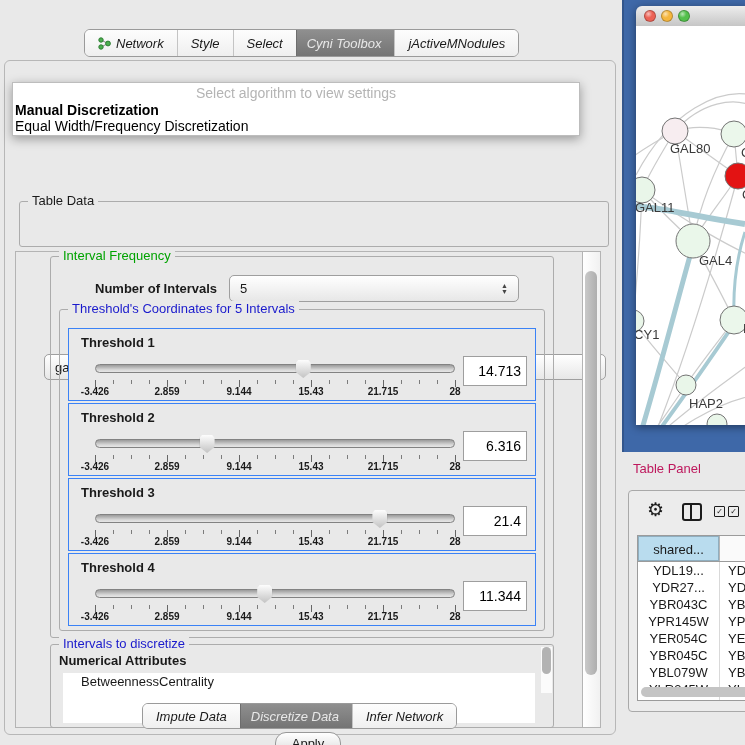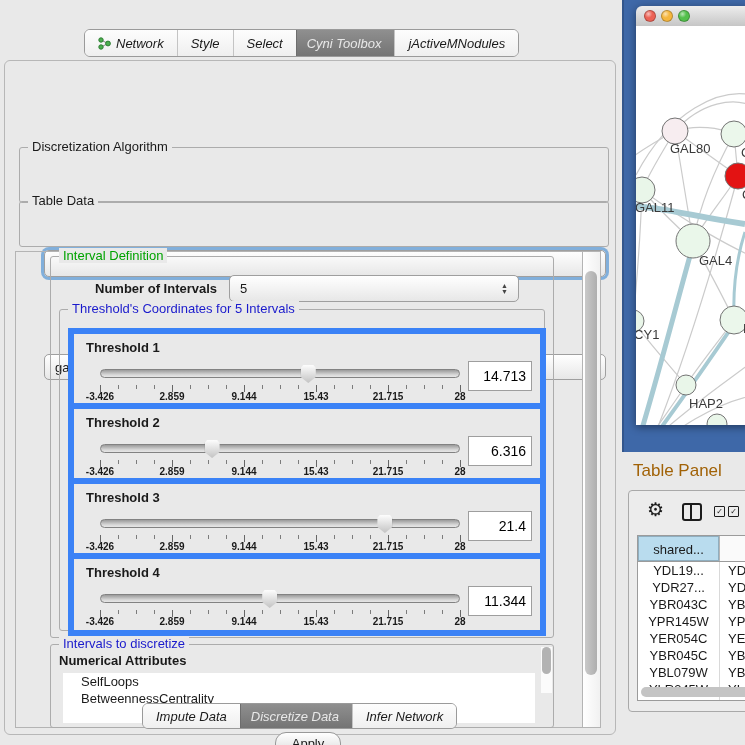--- a/index.html
+++ b/index.html
@@ -34,21 +34,21 @@
   #popup .pitem{font-size:14px;line-height:16px;padding-left:2px;color:#000;}
   #popup .pitem.bold{font-weight:bold;}
   
   #scrollpane{position:absolute;left:10px;top:190px;width:586px;height:477px;border:1px solid #b4b4b4;box-sizing:border-box;}
   #vscroll{position:absolute;right:0;top:0;width:17px;height:475px;border-left:1px solid #b4b4b4;background:linear-gradient(90deg,#ffffff,#f1f1f1);}
   #vscroll .thumb{position:absolute;left:2px;top:19px;width:12px;height:404px;border-radius:6px;background:linear-gradient(90deg,#c9c9c9,#aeaeae);}
   #fsInterval{left:34px;top:4px;width:502px;height:380px;}
   #noiLabel{position:absolute;left:44px;top:24px;font-weight:bold;}
   #noiCombo{left:178px;top:18px;width:290px;height:27px;}
   #fsThresholds{left:8px;top:52px;width:484px;height:320px;}
-  .tbox{position:absolute;left:8px;width:466px;height:71px;border:6px solid #3b82f6;background:#e9e9e9;}
+  .tbox{position:absolute;left:8px;width:466px;height:71px;border:1px solid #3b82f6;background:#e9e9e9;}
   .tbox .tlabel{position:absolute;left:12px;top:6px;font-weight:bold;font-size:13px;}
   .tbox .tvalue{position:absolute;right:8px;top:27px;width:52px;height:28px;border:1px solid #9e9e9e;background:#fff;font-family:"Liberation Sans",sans-serif;font-size:14px;text-align:right;padding:0 5px;box-sizing:content-box;}
   .tbox .slider{position:absolute;left:26px;right:80px;top:30px;height:38px;}
   .slider .track{position:absolute;left:0;right:0;top:5px;height:7px;border:1px solid #828282;border-radius:5px;background:linear-gradient(#9a9a9a,#d9d9d9 70%,#e6e6e6);}
   .slider .thumb{position:absolute;top:1px;width:15px;height:18px;background:linear-gradient(#fdfdfd,#c3c3c3);clip-path:polygon(50% 100%,0% 66%,0% 16%,16% 0%,84% 0%,100% 16%,100% 66%);filter:drop-shadow(0 0 1px #777);}
   .slider .tick{position:absolute;top:21px;width:1px;height:4px;background:#7c7c7c;}
   .slider .tick.major{height:7px;background:#666;}
   .slider .ticklabel{position:absolute;top:27px;transform:translateX(-50%);font-size:10px;font-weight:bold;color:#1a1a1a;white-space:nowrap;}
   #fsAttributes{left:34px;top:392px;width:502px;height:82px;}
   #attrSubtitle{position:absolute;left:8px;top:8px;font-weight:bold;}
@@ -59,21 +59,21 @@
   #applyBtn{position:absolute;left:270px;top:671px;width:64px;height:22px;border:1px solid #999;border-radius:11px;background:linear-gradient(#ffffff,#dadada);text-align:center;line-height:22px;font-size:13px;}
   
   #blueFrame{position:absolute;left:622px;top:0;width:123px;height:452px;background:#3e68a8;border-left:2px solid #33568c;}
   #macWindow{position:absolute;left:636px;top:6px;width:115px;height:419px;border-radius:6px 6px 0 0;box-shadow:0 2px 8px rgba(0,0,0,0.45);}
   #macTitlebar{height:20px;border-radius:6px 6px 0 0;background:linear-gradient(#ededed,#c6c6c6);border-bottom:1px solid #979797;position:relative;}
   .light{position:absolute;top:4px;width:12px;height:12px;border-radius:50%;border:1px solid rgba(0,0,0,0.25);box-sizing:border-box;}
   #netCanvas{position:absolute;left:0;top:20px;width:115px;height:399px;background:#ffffff;overflow:hidden;}
   #netCanvas svg{display:block;}
   
   #tablePanelHeader{position:absolute;left:624px;top:452px;width:121px;height:34px;background:#e9e9e9;}
-  #tablePanelHeader .t{position:absolute;left:9px;top:9px;font-size:17px;color:#a16207;}
+  #tablePanelHeader .t{position:absolute;left:9px;top:9px;font-size:13px;color:#be185d;}
   #tablePanelBox{position:absolute;left:628px;top:490px;width:130px;height:222px;background:#ececec;border:1px solid #a9a9a9;border-radius:4px;box-sizing:border-box;}
   #tpToolbar{position:absolute;left:0;top:0;width:100%;height:42px;}
   .gear{position:absolute;left:18px;top:7px;font-size:19px;color:#1c1c1c;}
   .spliticon{position:absolute;left:53px;top:12px;width:16px;height:14px;border:2px solid #1c1c1c;border-radius:3px;}
   .spliticon:after{content:"";position:absolute;left:6px;top:0;width:2px;height:14px;background:#1c1c1c;}
   .cbicon{position:absolute;top:15px;width:9px;height:9px;border:1.5px solid #1c1c1c;border-radius:1px;font-size:8px;line-height:9px;text-align:center;color:#1c1c1c;}
   #tpTable{position:absolute;left:8px;top:44px;width:150px;height:164px;background:#ffffff;border:1px solid #9b9b9b;overflow:hidden;}
   #tpHead{display:flex;height:25px;border-bottom:1px solid #9b9b9b;background:#fafafa;}
   #tpHead .hc{box-sizing:border-box;height:25px;line-height:25px;text-align:center;font-size:13px;}
   #tpHead .hc.sel{background:#b9dcee;border:1px solid #8faebf;}
@@ -111,38 +111,32 @@
       </div>
       <div class="tab active">
         <span>Cyni Toolbox</span>
       </div>
       <div class="tab">
         <span>jActiveMNodules</span>
       </div>
     </div>
 
   <div class="content-panel">
-    <div id="fsAlgorithm" class="fs">
-      <span class="legend">Discretization Algorithm</span>
-      <div id="comboAlgorithm" class="combo">
-        <span class="stepper">▲<span>▼</span></span>
-      </div>
-    </div>
 
     <div id="fsTableData" class="fs">
       <span class="legend">Table Data</span>
       <div id="comboTableData" class="combo">
         <span>galFiltered.sif default node</span>
         <span class="stepper">▲<span>▼</span></span>
       </div>
     </div>
 
     <div id="scrollpane">
       <div id="fsInterval" class="fs">
-        <span class="legend lg-green">Interval Definition</span>
+        <span class="legend lg-green">Interval Frequency</span>
         <span id="noiLabel">Number of Intervals</span>
         <div id="noiCombo" class="combo">
           <span>5</span>
           <span class="stepper">▲<span>▼</span></span>
         </div>
         <div id="fsThresholds" class="fs">
           <span class="legend lg-blue">Threshold's Coordinates for 5 Intervals</span>
 
         <div class="tbox" style="top: 18px;">
               <div class="tlabel">Threshold 1</div>
@@ -284,36 +278,41 @@
                 <div class="ticklabel" style="left: 100%;">28</div>
               </div>
             </div>
           </div>
       </div>
 
       <div id="fsAttributes" class="fs">
         <span class="legend lg-blue">Intervals to discretize</span>
         <span id="attrSubtitle">Numerical Attributes</span>
         <div id="attrList">
-            <div class="item">SelfLoops</div>
             <div class="item">BetweennessCentrality</div>
           </div>
         <div id="attrScroll">
             <div class="thumb"></div>
           </div>
       </div>
 
       <div id="vscroll">
           <div class="thumb"></div>
         </div>
     </div>
 
     <div id="applyBtn">Apply</div>
   </div>
 
+  <div id="popup">
+    <div class="hint">Select algorithm to view settings</div>
+
+  <div class="pitem bold">Manual Discretization</div>
+      <div class="pitem">Equal Width/Frequency Discretization</div>
+    </div>
 
   <div id="bottomTabs" class="tabgroup">
       <div class="tab">
         <span>Impute Data</span>
       </div>
       <div class="tab active">
         <span>Discretize Data</span>
       </div>
       <div class="tab">
         <span>Infer Network</span>

